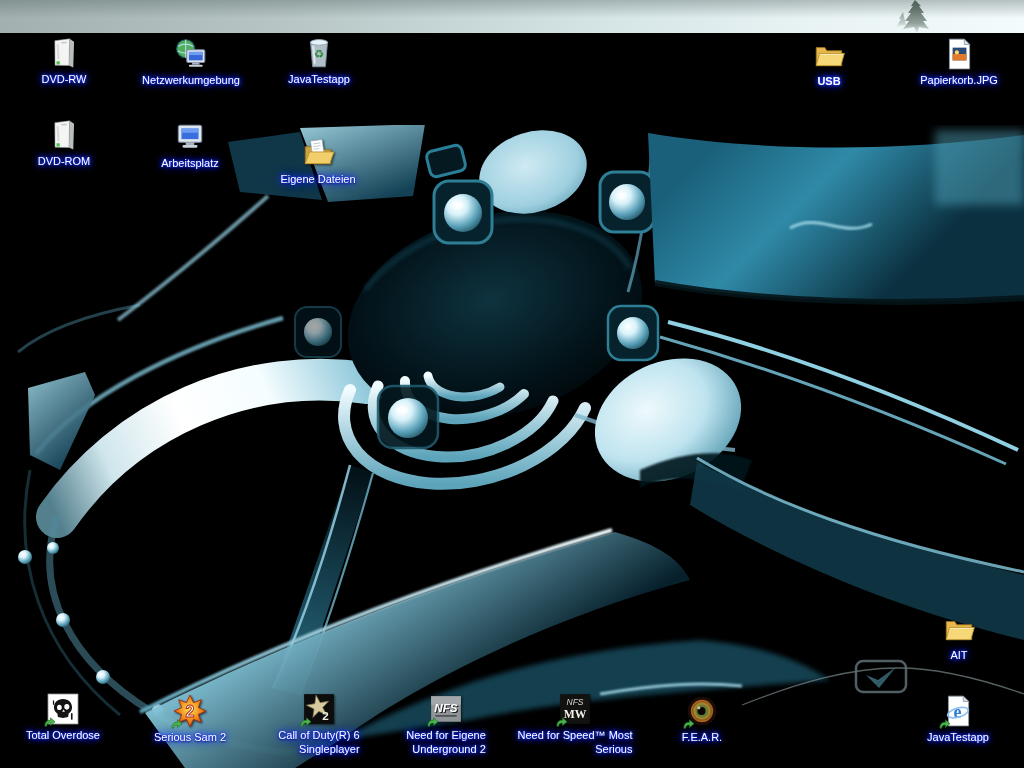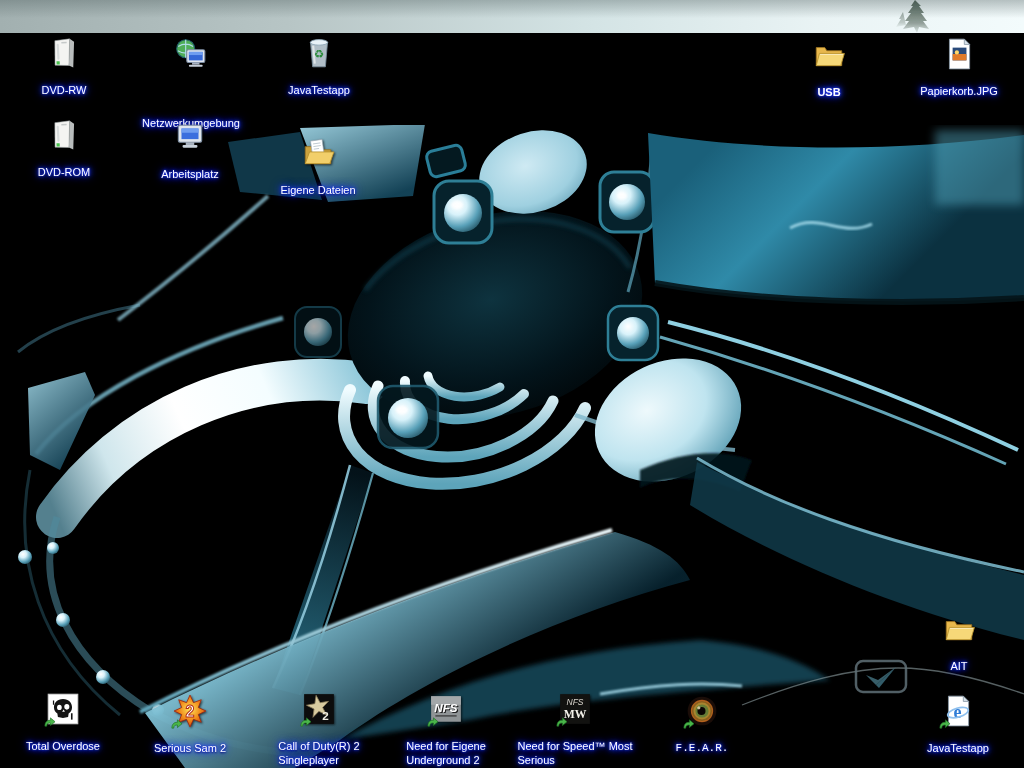--- a/index.html
+++ b/index.html
@@ -10,21 +10,21 @@
     background:linear-gradient(to right,#a2b0b0,#b7c5c5 28%,#d4e4e5 58%,#e9f3f4 80%,#f3fbfc 100%);}
   .top-strip::after{content:"";position:absolute;inset:0;
     background:linear-gradient(to bottom,rgba(80,96,96,.38),rgba(80,96,96,0) 55%);}
   .tree{position:absolute;left:870px;top:0;width:90px;height:33px;}
   .brand-logo{position:absolute;left:848px;top:656px;width:70px;height:44px;}
   .desktop-icon{position:absolute;width:140px;display:flex;flex-direction:column;align-items:center;cursor:pointer;}
   .glyph{width:34px;height:34px;position:relative;}
   .glyph>svg{width:100%;height:100%;display:block;filter:drop-shadow(1px 1px 1px rgba(0,0,0,.65));}
   .badge{position:absolute;left:-3px;bottom:-2px;width:13px;height:12px;}
   .badge svg{width:100%;height:100%;display:block;}
-  .icon-label{margin-top:14px;text-align:left;font-size:11px;line-height:13.5px;color:#fff;
+  .icon-label{margin-top:3px;text-align:right;font-size:11px;line-height:13.5px;color:#fff;
     text-shadow:0 0 2px #2038ff,0 0 4px #1c34ff,0 0 7px #1c34ff,0 0 11px #2038ff,0 1px 2px #000;}
   .icon-label span{display:block;white-space:nowrap;}
 </style>
 </head>
 <body>
 
 <div class="desktop">
 
   <svg class="wallpaper" viewBox="0 0 1024 768" width="1024" height="768">
     <defs>
@@ -222,21 +222,21 @@
               <rect x="9.5" y="7" width="2" height="15" rx="1" fill="#d8dcdc"></rect>
               <rect x="14" y="5.5" width="5" height="1.4" fill="#c5c9c9"></rect>
               <rect x="8.5" y="23.5" width="3" height="3" fill="#49c24e"></rect>
             </g>
           </svg>
         </div>
         <div class="icon-label">
           <span>DVD-RW</span>
         </div>
       </div>
-      <div class="desktop-icon" style="left: 121px; top: 37px; gap: 32px;">
+      <div class="desktop-icon" style="left: 121px; top: 37px;">
         <div class="glyph">
           <svg viewBox="0 0 32 32">
             <circle cx="11" cy="11" r="8.5" fill="#4fae57" stroke="#1f5e68" stroke-width="1"></circle>
             <path d="M4,9 Q11,4.5 18,9 M3.5,13 Q11,17.5 18.5,13 M11,2.5 L11,19.5" stroke="#bfe3ff" fill="none" stroke-width="1.1" opacity=".85"></path>
             <rect x="12" y="12" width="17" height="12" rx="1.5" fill="#dfe5ee" stroke="#7a8aa0"></rect>
             <rect x="14" y="14" width="13" height="8" fill="#3567d6"></rect>
             <rect x="14" y="14" width="13" height="3" fill="#6f9df0"></rect>
             <rect x="17" y="24" width="7" height="2" fill="#aab4c4"></rect>
             <rect x="14" y="26" width="13" height="2" rx="1" fill="#c8d0da"></rect>
           </svg>
@@ -392,21 +392,21 @@
             <polygon transform="rotate(-10 15 13)" points="15,3 17.5,10.5 25.5,10.6 19.1,15.3 21.5,22.9 15,18.3 8.5,22.9 10.9,15.3 4.5,10.6 12.5,10.5" fill="#d8cba0" stroke="#8a7c5a" stroke-width=".7"></polygon>
             <text x="22" y="26.5" font-size="11" font-weight="bold" text-anchor="middle" fill="#efece0" font-family="Liberation Sans,sans-serif">2</text>
           </svg>
           <div class="badge">
             <svg viewBox="0 0 14 13">
               <path d="M2,11 C2,6.5 4.5,4.5 8,4.7 L8,2 L13,6.2 L8,10.4 L8,7.6 C5.5,7.4 4,8.6 4,11 Z" fill="#4ab54a" stroke="#1d6e24" stroke-width="0.7"></path>
             </svg>
           </div>
         </div>
         <div class="icon-label">
-          <span>Call of Duty(R) 2</span>
+          <span>Call of Duty(R) 6</span>
           <span>Singleplayer</span>
         </div>
       </div>
       <div class="desktop-icon" style="left: 376px; top: 692px;">
         <div class="glyph">
           <svg viewBox="0 0 32 32">
             <rect x="2" y="4" width="28" height="24" fill="#8f9496"></rect>
             <rect x="2" y="4" width="28" height="8" fill="#a4a8aa"></rect>
             <text x="17" y="20" font-size="11" font-weight="bold" font-style="italic" text-anchor="middle" fill="#222" font-family="Liberation Sans,sans-serif">NFS</text>
             <text x="16" y="19.2" font-size="11" font-weight="bold" font-style="italic" text-anchor="middle" fill="#fff" font-family="Liberation Sans,sans-serif">NFS</text>
@@ -434,21 +434,21 @@
             <svg viewBox="0 0 14 13">
               <path d="M2,11 C2,6.5 4.5,4.5 8,4.7 L8,2 L13,6.2 L8,10.4 L8,7.6 C5.5,7.4 4,8.6 4,11 Z" fill="#4ab54a" stroke="#1d6e24" stroke-width="0.7"></path>
             </svg>
           </div>
         </div>
         <div class="icon-label">
           <span>Need for Speed™ Most</span>
           <span>Serious</span>
         </div>
       </div>
-      <div class="desktop-icon" style="left: 632px; top: 694px; font-family: Liberation Mono, monospace;">
+      <div class="desktop-icon" style="left: 632px; top: 694px;">
         <div class="glyph">
           <svg viewBox="0 0 32 32">
             <circle cx="16" cy="16" r="13.5" fill="#1a0d08"></circle>
             <circle cx="16" cy="16" r="10" fill="#8a5e1e"></circle>
             <circle cx="16" cy="16" r="8" fill="#a8842e"></circle>
             <circle cx="16" cy="16" r="6.2" fill="#4f7a3a" opacity=".75"></circle>
             <circle cx="15.5" cy="16" r="3.8" fill="#0a0503"></circle>
             <circle cx="13" cy="13" r="1.5" fill="#e8d8b0" opacity=".85"></circle>
             <circle cx="16" cy="16" r="10" fill="none" stroke="#c96a1f" stroke-width="1" opacity=".8"></circle>
           </svg>

